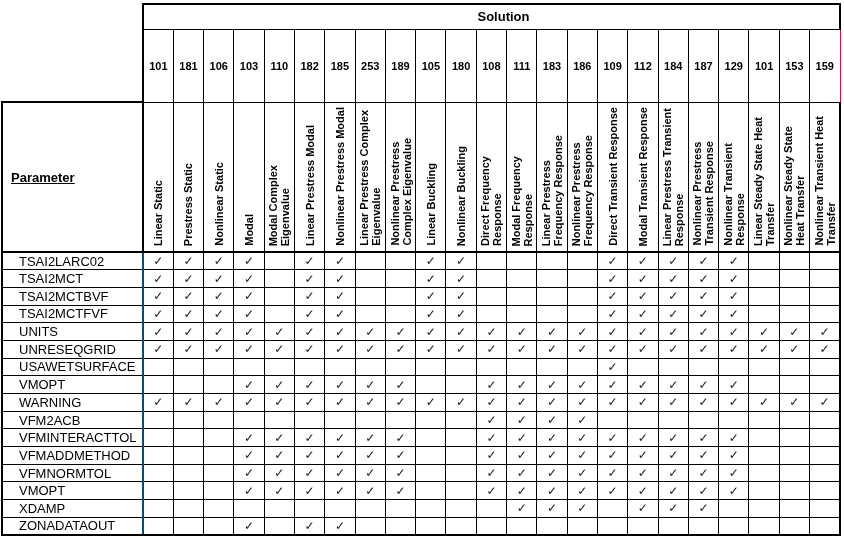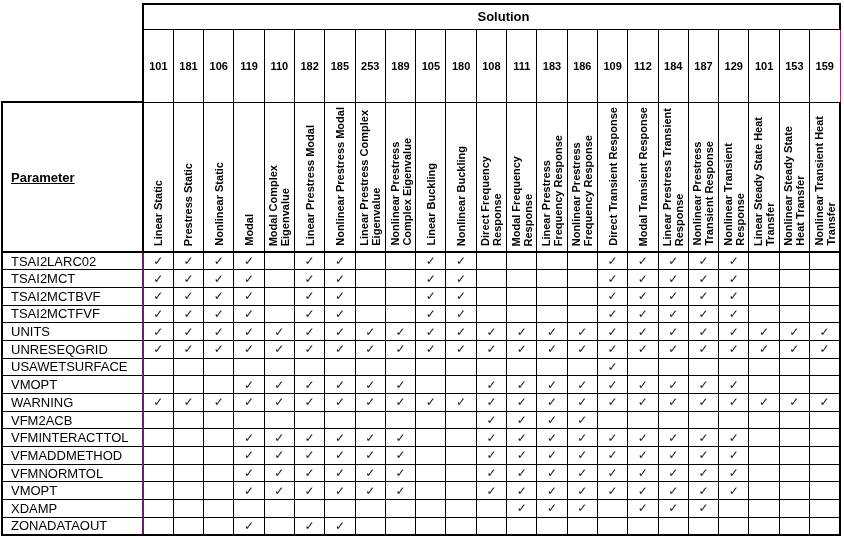--- a/index.html
+++ b/index.html
@@ -71,23 +71,23 @@
     font-weight: bold;
     font-size: 13px;
     padding-left: 8px;
     text-decoration: underline;
   }
 
   
   tbody tr { height: 17.7px; }
   td.rowlabel {
     border-left: 2px solid #000;
-    border-right: 2px solid #701a75;
+    border-right: 2px solid #0c4a6e;
     font-size: 13px;
-    padding-left: 8px;
+    padding-left: 16px;
     white-space: nowrap;
   }
   td.chk {
     text-align: center;
     vertical-align: middle;
     font-size: 12px;
     color: #222;
   }
   tbody td:last-child { border-right: 2px solid #000; }
   tbody tr:last-child td { border-bottom: 2px solid #000; }
@@ -100,21 +100,21 @@
     <thead>
       <tr class="r1">
         <td class="corner"></td>
         <td class="solution-hdr" id="solution-span" colspan="23">Solution</td>
       </tr>
       <tr class="r2" id="num-row">
         <td class="corner"></td>
       <td class="num">101</td>
           <td class="num">181</td>
           <td class="num">106</td>
-          <td class="num">119</td>
+          <td class="num">103</td>
           <td class="num">110</td>
           <td class="num">182</td>
           <td class="num">185</td>
           <td class="num">253</td>
           <td class="num">189</td>
           <td class="num">105</td>
           <td class="num">180</td>
           <td class="num">108</td>
           <td class="num">111</td>
           <td class="num">183</td>

